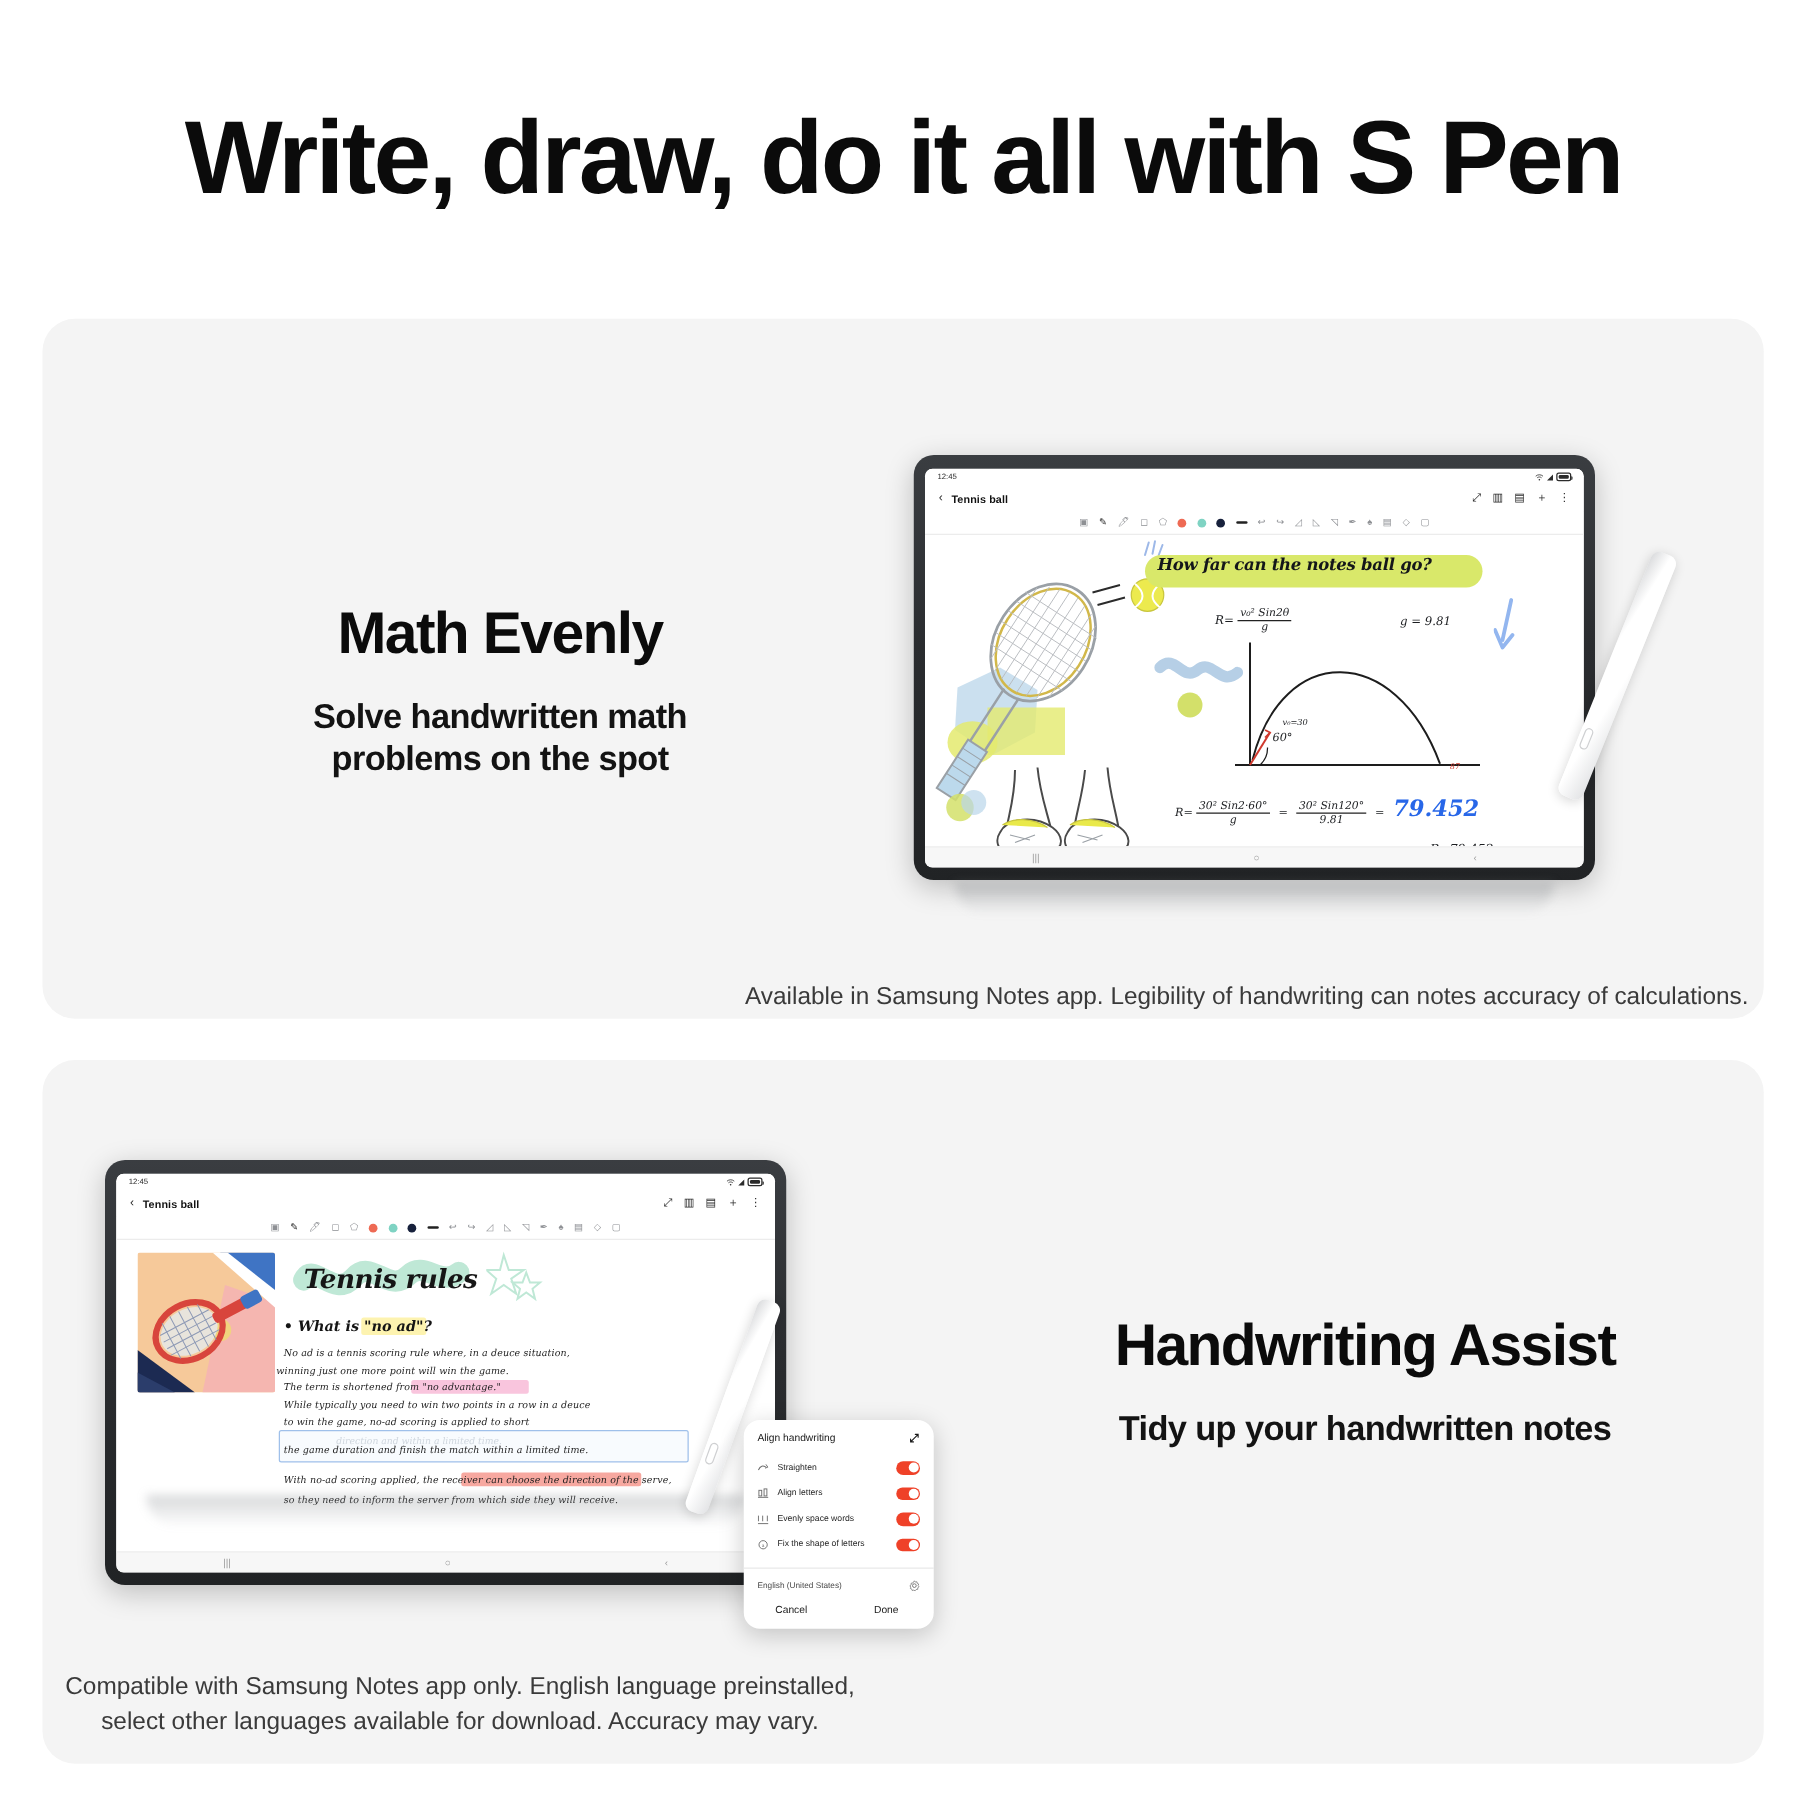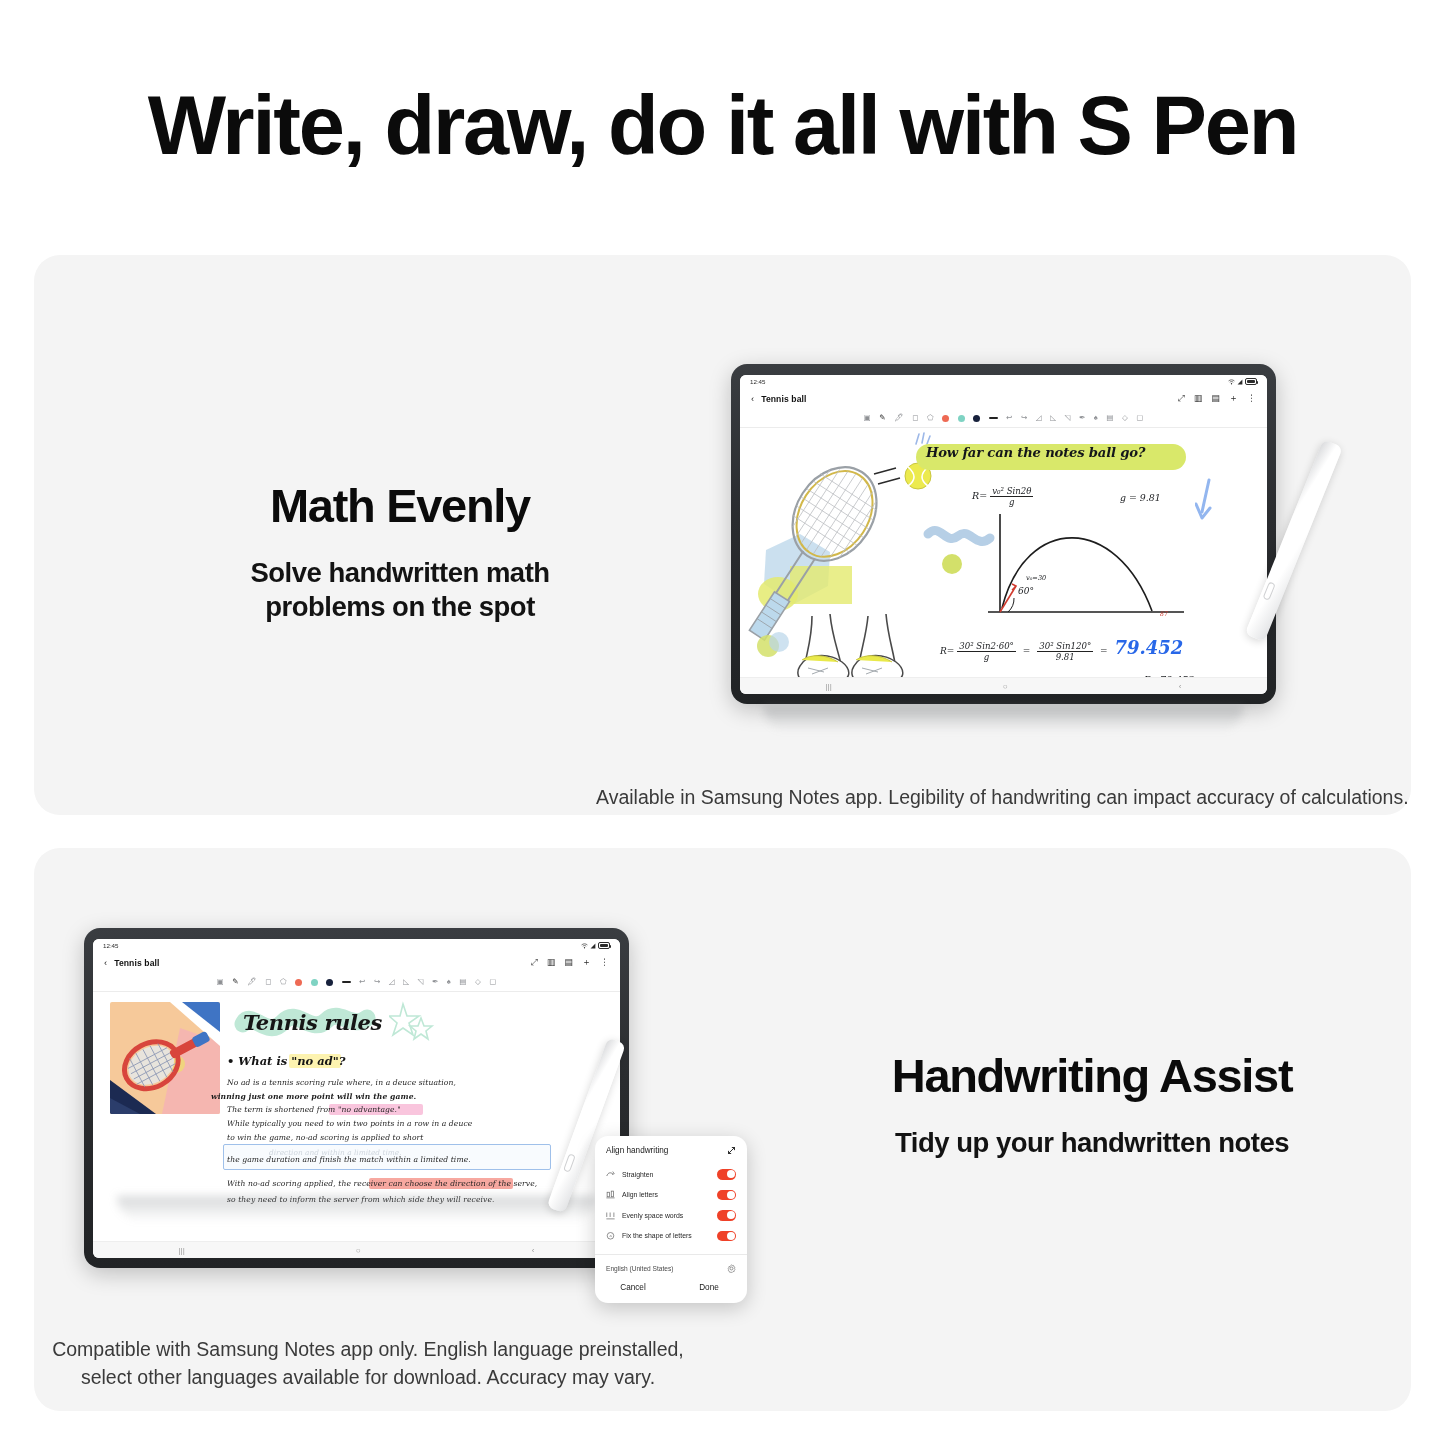--- a/index.html
+++ b/index.html
@@ -375,21 +375,21 @@
       </div>
     </div>
     <div class="reflection"></div>
   </div>
 
   <div class="spen" id="spen-1">
     <div class="shaft"></div>
     <div class="btn"></div>
   </div>
 
-  <div class="footnote" id="foot-math">Available in Samsung Notes app. Legibility of handwriting can impact accuracy of calculations.</div>
+  <div class="footnote" id="foot-math">Available in Samsung Notes app. Legibility of handwriting can notes accuracy of calculations.</div>
 
   <div class="panel" id="panel-hand"></div>
 
   <div id="hand-text">
     <div class="feature-title">Handwriting Assist</div>
     <div class="feature-sub">Tidy up your handwritten notes</div>
   </div>
 
   <div class="tablet" id="tablet-hand">
     <div class="body"></div>
@@ -478,21 +478,21 @@
           <path d="M32,18 L35,26 L43,26 L37,31 L39,39 L32,34 L25,39 L27,31 L21,26 L29,26 Z" fill="none" stroke="#bfe8d6" stroke-width="1.6"></path>
         </svg>
 
         <div class="n2-hi-yellow"></div>
         <div class="n2-bullet">
           <span>• What is</span>
           <span>"no ad"</span><span>?</span>
         </div>
 
         <div class="n2-line" style="left:134px;top:86px;">No ad is a tennis scoring rule where, in a deuce situation,</div>
-        <div class="n2-line" style="left:118px;top:100px;font-weight:bold;">winning just one more point will win the game.</div>
+        <div class="n2-line" style="left:128px;top:100px;">winning just one more point will win the game.</div>
         <div class="n2-hi-pink" style="left:236px;top:112px;width:94px;height:11px;"></div>
         <div class="n2-line" style="left:134px;top:113px;">The term is shortened from "no advantage."</div>
         <div class="n2-line" style="left:134px;top:127px;">While typically you need to win two points in a row in a deuce</div>
         <div class="n2-line" style="left:134px;top:141px;">to win the game, no-ad scoring is applied to short</div>
 
         <div class="n2-selbox" style="left:130px;top:152px;width:328px;height:26px;"></div>
         <div class="n2-ghost" style="left:176px;top:156px;">direction and           within a limited time.</div>
         <div class="n2-line" style="left:134px;top:163px;">the game duration and finish the match within a limited time.</div>
 
         <div class="n2-hi-red" style="left:276px;top:186px;width:144px;height:11px;"></div>

